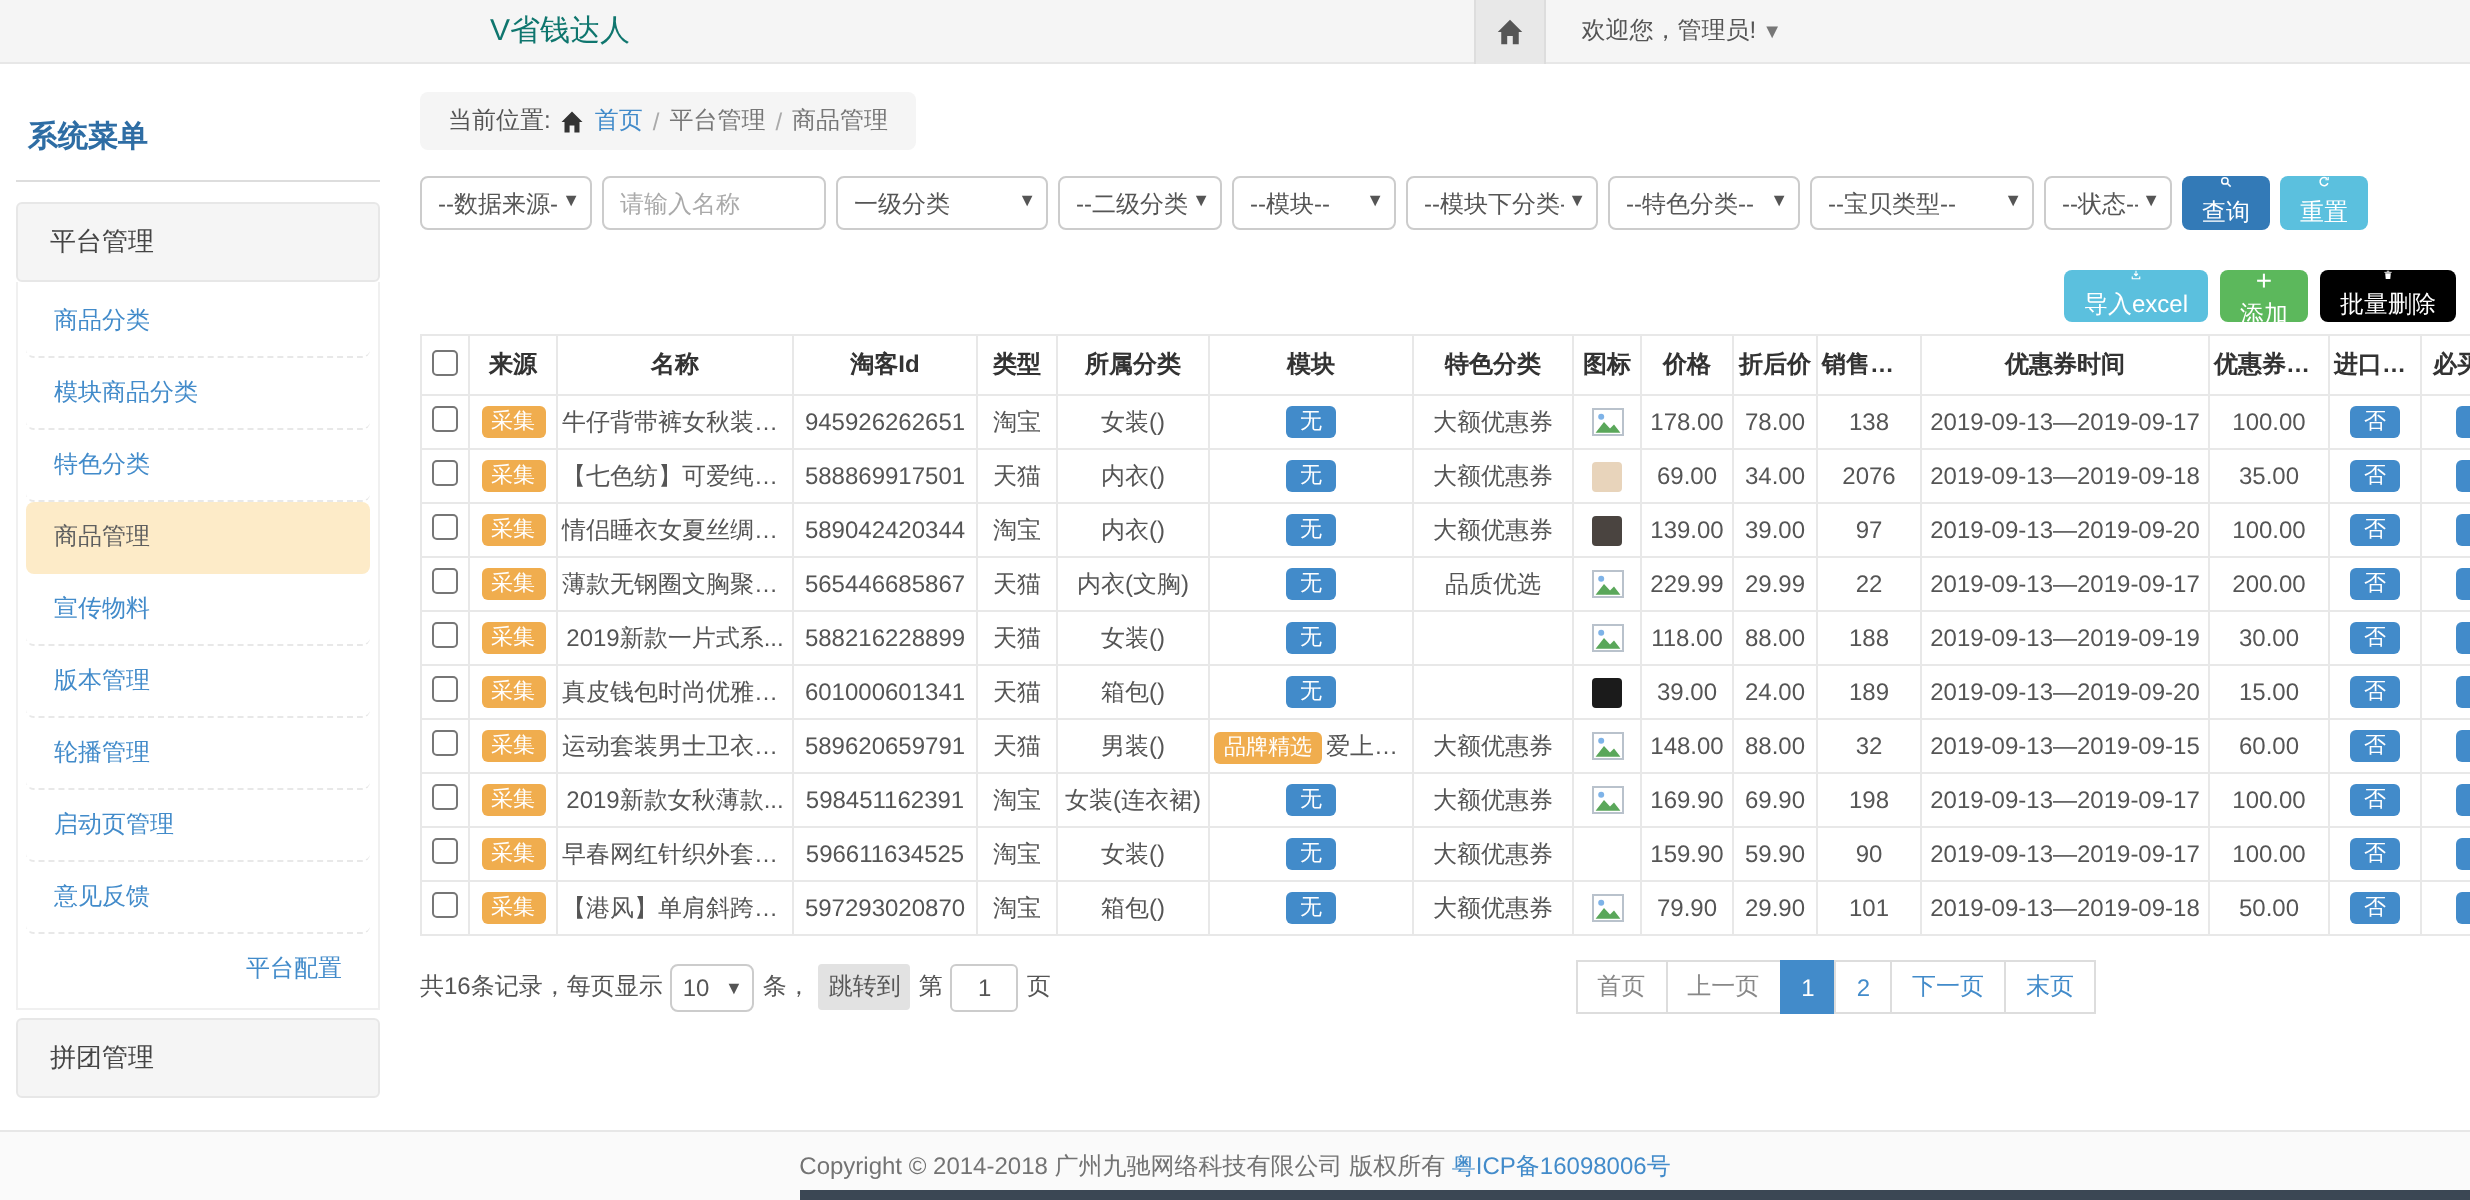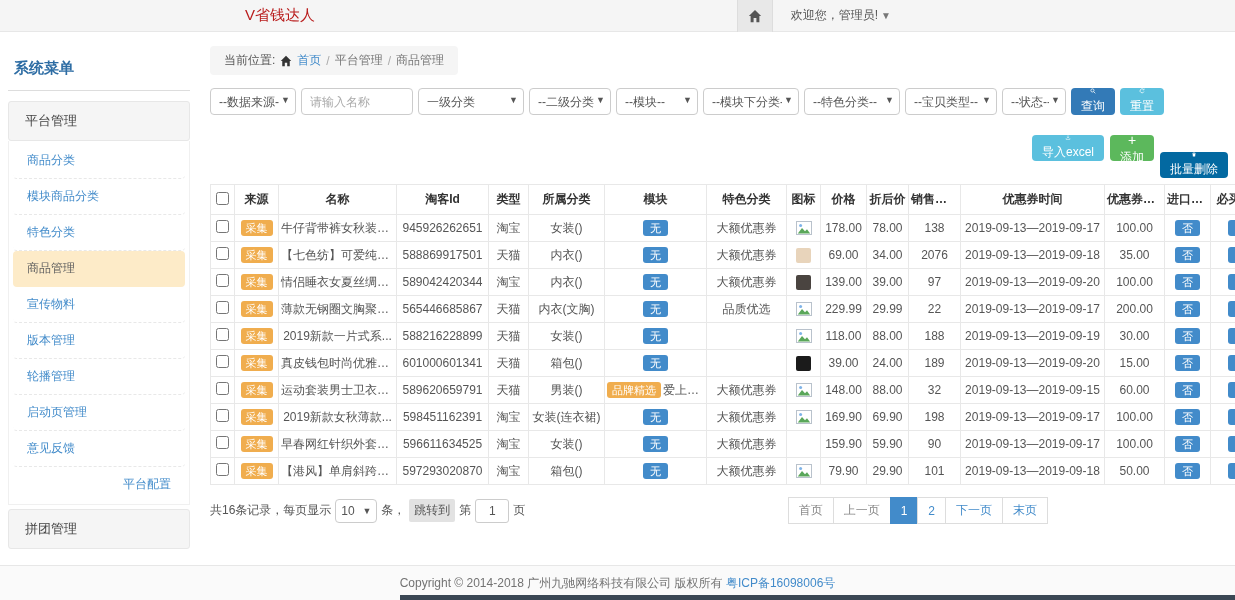--- a/index.html
+++ b/index.html
@@ -2,21 +2,21 @@
 <html><head>
 <meta charset="utf-8">
 <style>
   * { margin:0; padding:0; box-sizing:border-box; }
   html,body { width:1235px; height:600px; overflow:hidden; background:#fff;
     font-family:"Liberation Sans","DejaVu Sans",sans-serif; font-size:12px; color:#555; }
 
   
   .topbar { height:32px; background:#f5f5f5; border-bottom:1px solid #e7e7e7;
     display:flex; align-items:center; }
-  .topbar .brand { margin-left:245px; color:#b91c1c; font-size:15px; }
+  .topbar .brand { margin-left:245px; color:#0f766e; font-size:15px; }
   .topbar .spacer { flex:1; }
   .home-box { width:36px; height:32px; background:#e8e8e8; border-left:1px solid #ddd;
     border-right:1px solid #ddd; display:flex; align-items:center; justify-content:center; cursor:pointer; }
   .home-box svg { width:14px; height:14px; fill:#555; }
   .welcome { margin:0 14px 0 18px; color:#555; cursor:pointer; white-space:nowrap; }
   .welcome .caret { color:#777; font-size:10px; margin-left:3px; }
   .topbar-right-pad { width:330px; }
 
   
   .sidebar { position:absolute; left:8px; top:46px; width:182px; height:519px; overflow:hidden; }
@@ -48,21 +48,21 @@
   .sel .caret { position:absolute; right:6px; top:7px; color:#555; font-size:9px; pointer-events:none; }
   .filter-bar input[type="text"] { height:27px; width:112px; border:1px solid #ccc; border-radius:4px;
     padding:0 8px; font-size:12px; color:#555; font-family:inherit; }
   .filter-bar input::placeholder { color:#aaa; }
   .btn { display:inline-flex; align-items:center; gap:4px; border:none; border-radius:4px;
     color:#fff; font-size:12px; padding:0 10px; height:27px; cursor:pointer; font-family:inherit;flex-direction:column; }
   .btn svg { width:12px; height:12px; }
   .btn-primary { background:#337ab7; }
   .btn-info { background:#5bc0de; }
   .btn-success { background:#5cb85c; }
-  .btn-danger-lt { background:#0369a1;margin-top:17px; }
+  .btn-danger-lt { background:#000000; }
 
   .action-bar { margin-top:20px; margin-bottom:6px; display:flex; justify-content:flex-end; gap:6px; }
   .action-bar .btn { height:26px; }
 
   
   table { width:100%; border-collapse:collapse; table-layout:fixed; }
   th,td { border:1px solid #e8e8e8; text-align:center; padding:4px 2px; font-size:12px;
     color:#555; overflow:hidden; white-space:nowrap; text-overflow:ellipsis; vertical-align:middle; }
   th { color:#333; font-weight:bold; padding:6px 2px;margin-top:16px; }
   tr { height:27px; }
@@ -143,21 +143,21 @@
   </div>
 
   <div class="filter-bar">
       <span class="sel" style="width: 86px;"><select><option>--数据来源--</option></select><span class="caret">▼</span></span>
       <input type="text" placeholder="请输入名称" style="">
       <span class="sel" style="width: 106px;"><select><option>一级分类</option></select><span class="caret">▼</span></span>
       <span class="sel" style="width: 82px;"><select><option>--二级分类--</option></select><span class="caret">▼</span></span>
       <span class="sel" style="width: 82px;"><select><option>--模块--</option></select><span class="caret">▼</span></span>
       <span class="sel" style="width: 96px;"><select><option>--模块下分类--</option></select><span class="caret">▼</span></span>
       <span class="sel" style="width: 96px;"><select><option>--特色分类--</option></select><span class="caret">▼</span></span>
-      <span class="sel" style="width: 92px;"><select><option>--宝贝类型--</option></select><span class="caret">▼</span></span>
+      <span class="sel" style="width: 112px;"><select><option>--宝贝类型--</option></select><span class="caret">▼</span></span>
       <span class="sel" style="width: 64px;"><select><option>--状态--</option></select><span class="caret">▼</span></span>
       <button class="btn btn-primary">
         <svg viewBox="0 0 16 16" fill="none" stroke="#fff" stroke-width="2">
           <circle cx="6.5" cy="6.5" r="4.2"></circle>
           <line x1="10" y1="10" x2="14.2" y2="14.2"></line>
         </svg>
         <span>查询</span>
       </button>
       <button class="btn btn-info">
         <svg viewBox="0 0 16 16" fill="none" stroke="#fff" stroke-width="2">

